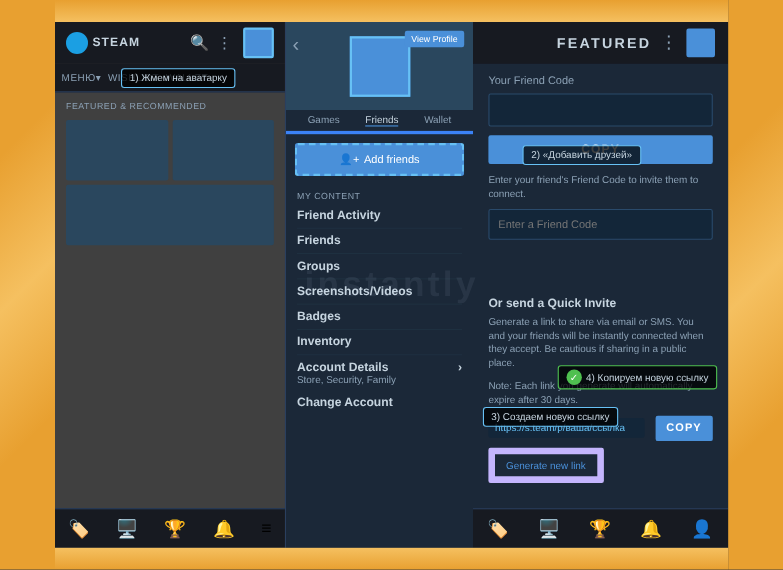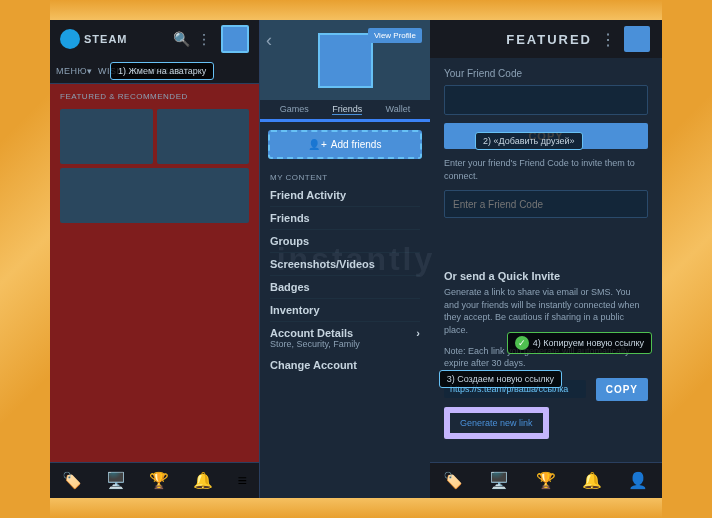--- a/index.html
+++ b/index.html
@@ -49,21 +49,21 @@
       width: 612px; height: 478px;
       background: #1b2838;
       display: flex;
       overflow: hidden;
     }
 
     
     .left-panel {
       width: 210px;
       height: 100%;
-      background: #7f1d1d;
+      background: #404040;
       border-right: 1px solid #2a3f5f;
       position: relative;
       flex-shrink: 0;
     }
 
     .steam-header {
       background: #171a21;
       padding: 8px 10px;
       display: flex;
       align-items: center;

